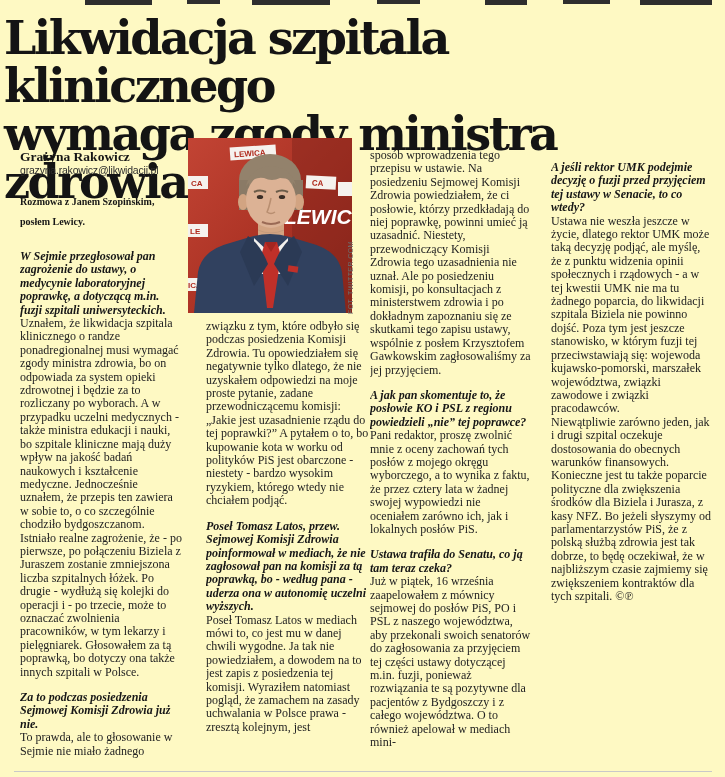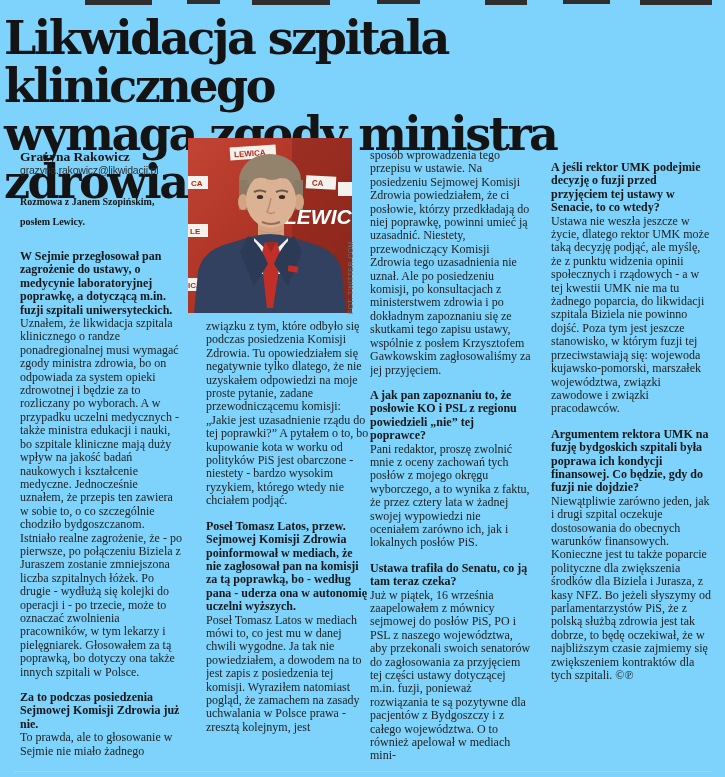--- a/index.html
+++ b/index.html
@@ -1,19 +1,19 @@
 <!DOCTYPE html>
 <html lang="pl"><head>
 <meta charset="utf-8">
 <style>
   html,body{margin:0;padding:0;background:#ffffff;}
   .page{
     position:relative;
     width:725px;height:777px;
-    background:#7dd3fc;
+    background:#fef9c3;
     overflow:hidden;
     font-family:"Liberation Serif", serif;
     color:#1f1f1f;
   }
   
   .frag{position:absolute;top:0;background:#2e2e2e;}
 
   .headline{
     position:absolute;left:4px;top:14px;width:716px;
     font-family:"DejaVu Serif", serif;
@@ -27,21 +27,21 @@
   .col1{left:20px;width:162px;height:634px;}
   .col2{left:206px;width:164px;top:320px;height:452px;}
   .col3{left:370px;width:161px;height:634px;}
   .col4{left:551px;width:160px;height:634px;}
 
   .author{font-weight:bold;font-size:13.5px;line-height:15px;margin:0;color:#161616;}
   .email{font-size:10.5px;line-height:13px;margin:0 0 15px 0;color:#2d2d2d;
          font-family:"Liberation Sans", sans-serif;letter-spacing:-0.2px;}
   .lead{font-weight:bold;font-size:10px;line-height:20px;margin:0 0 18px 0;color:#161616;}
 
-  p.q{font-weight:bold;font-size:12px;line-height:13.4px;margin:12px 0 0 0;color:#161616;}
+  p.q{font-weight:bold;font-size:12px;line-height:13.4px;margin:12px 0 0 0;color:#161616;font-style:italic;}
   p.a{font-size:12px;line-height:13.4px;margin:0;color:#222222;text-align:left;}
   p.first{margin-top:0;}
 
   .photo-wrap{position:absolute;left:188px;top:138px;width:164px;height:175px;}
   .photo-credit{
     position:absolute;left:347px;top:228px;width:8px;height:86px;
     font-family:"Liberation Sans", sans-serif;
     font-size:7px;color:#6d6d6d;letter-spacing:.4px;
     transform:rotate(-90deg) translate(-86px,0);
     transform-origin:0 0;
@@ -156,28 +156,27 @@
   <div class="photo-credit">FOT. TWITTER.COM</div>
 
   <div class="col col2">
     <p class="a first">związku z tym, które odbyło się podczas posiedzenia Komisji Zdrowia. Tu opowiedziałem się negatywnie tylko dlatego, że nie uzyskałem odpowiedzi na moje proste pytanie, zadane przewodniczącemu komisji: „Jakie jest uzasadnienie rządu do tej poprawki?” A pytałem o to, bo kupowanie kota w worku od polityków PiS jest obarczone - niestety - bardzo wysokim ryzykiem, którego wtedy nie chciałem podjąć.</p>
     <p class="q">Poseł Tomasz Latos, przew. Sejmowej Komisji Zdrowia poinformował w mediach, że nie zagłosował pan na komisji za tą poprawką, bo - według pana - uderza ona w autonomię uczelni wyższych.</p>
     <p class="a">Poseł Tomasz Latos w mediach mówi to, co jest mu w danej chwili wygodne. Ja tak nie powiedziałem, a dowodem na to jest zapis z posiedzenia tej komisji. Wyraziłem natomiast pogląd, że zamachem na zasady uchwalania w Polsce prawa - zresztą kolejnym, jest</p>
   </div>
 
   <div class="col col3">
     <p class="a first">sposób wprowadzenia tego przepisu w ustawie. Na posiedzeniu Sejmowej Komisji Zdrowia powiedziałem, że ci posłowie, którzy przedkładają do niej poprawkę, powinni umieć ją uzasadnić. Niestety, przewodniczący Komisji Zdrowia tego uzasadnienia nie uznał. Ale po posiedzeniu komisji, po konsultacjach z ministerstwem zdrowia i po dokładnym zapoznaniu się ze skutkami tego zapisu ustawy, wspólnie z posłem Krzysztofem Gawkowskim zagłosowaliśmy za jej przyjęciem.</p>
-    <p class="q">A jak pan zapoznaniu to, że posłowie KO i PSL z regionu powiedzieli „nie” tej poprawce?</p>
+    <p class="q">A jak pan skomentuje to, że posłowie KO i PSL z regionu powiedzieli „nie” tej poprawce?</p>
     <p class="a">Pani redaktor, proszę zwolnić mnie z oceny zachowań tych posłów z mojego okręgu wyborczego, a to wynika z faktu, że przez cztery lata w żadnej swojej wypowiedzi nie oceniałem zarówno ich, jak i lokalnych posłów PiS.</p>
     <p class="q">Ustawa trafiła do Senatu, co ją tam teraz czeka?</p>
     <p class="a">Już w piątek, 16 września zaapelowałem z mównicy sejmowej do posłów PiS, PO i PSL z naszego województwa, aby przekonali swoich senatorów do zagłosowania za przyjęciem tej części ustawy dotyczącej m.in. fuzji, ponieważ rozwiązania te są pozytywne dla pacjentów z Bydgoszczy i z całego województwa. O to również apelował w mediach mini-</p>
   </div>
 
   <div class="col col4">
     <p class="q">A jeśli rektor UMK podejmie decyzję o fuzji przed przyjęciem tej ustawy w Senacie, to co wtedy?</p>
     <p class="a">Ustawa nie weszła jeszcze w życie, dlatego rektor UMK może taką decyzję podjąć, ale myślę, że z punktu widzenia opinii społecznych i rządowych - a w tej kwestii UMK nie ma tu żadnego poparcia, do likwidacji szpitala Biziela nie powinno dojść. Poza tym jest jeszcze stanowisko, w którym fuzji tej przeciwstawiają się: wojewoda kujawsko-pomorski, marszałek województwa, związki zawodowe i związki pracodawców.</p>
-    <p class="q">Argumentem rektora UMK na fuzję bydgoskich szpitali była poprawa ich kondycji finansowej. Co będzie, gdy do fuzji nie dojdzie?</p>
     <p class="a">Niewątpliwie zarówno jeden, jak i drugi szpital oczekuje dostosowania do obecnych warunków finansowych. Konieczne jest tu także poparcie polityczne dla zwiększenia środków dla Biziela i Jurasza, z kasy NFZ. Bo jeżeli słyszymy od parlamentarzystów PiS, że z polską służbą zdrowia jest tak dobrze, to będę oczekiwał, że w najbliższym czasie zajmiemy się zwiększeniem kontraktów dla tych szpitali. ©℗</p>
   </div>
 
   <div class="bottom-rule"></div>
 
 </div>
 
 </body></html>

